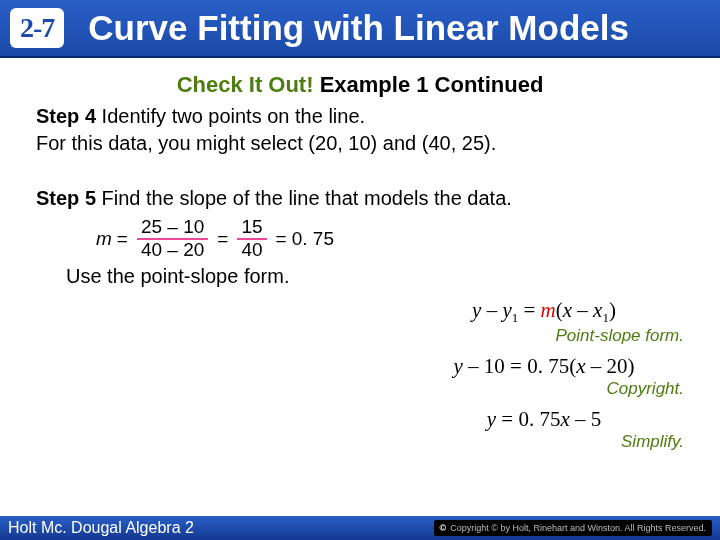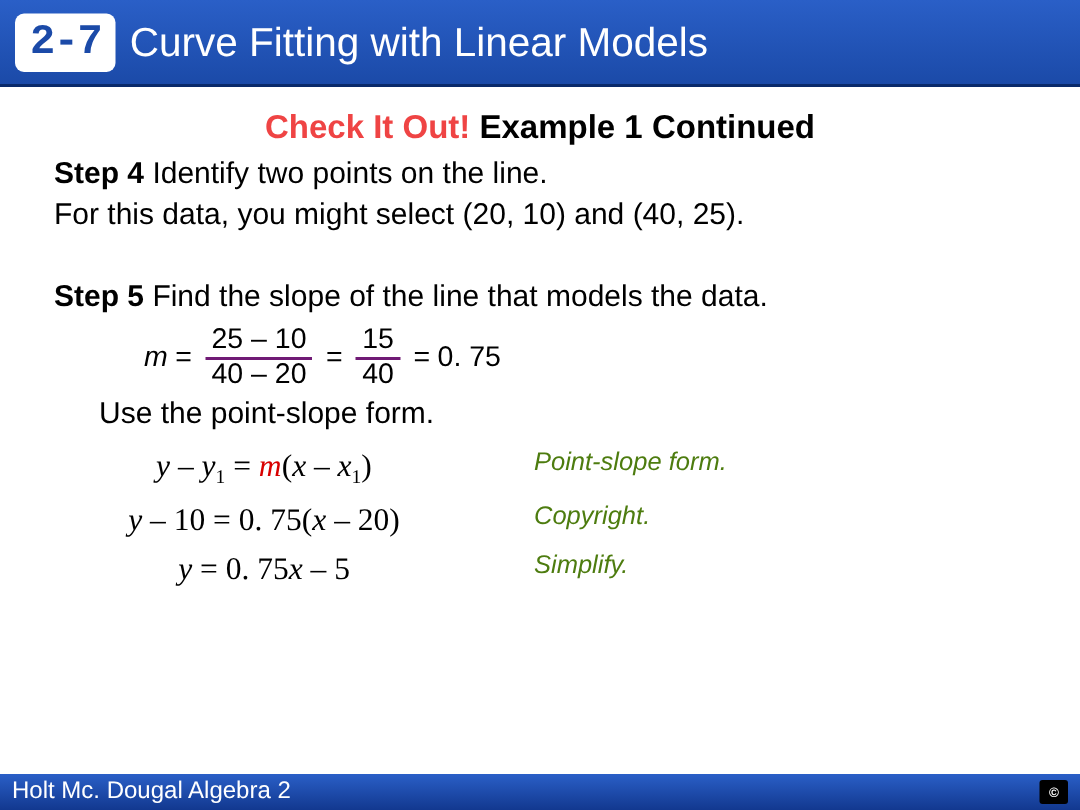--- a/index.html
+++ b/index.html
@@ -19,69 +19,70 @@
     border-bottom: 2px solid #0a2a6a;
   }
   .section-num-box {
     background: #fff;
     color: #1b4aa8;
     font-weight: bold;
     font-size: 28px;
     border-radius: 6px;
     padding: 4px 10px;
     margin-left: 10px;
-    font-family: Liberation Mono, monospace;
+    font-family: Liberation Serif, serif;
     letter-spacing: -1px;
   }
   .header-title {
     color: #fff;
-    font-weight: normal;
-    font-size: 27px;
-    margin-left: 9px;
+    font-weight: bold;
+    font-size: 35px;
+    margin-left: 24px;
     font-family: Arial, sans-serif;
   }
   .content {
     padding: 14px 36px 0 36px;
     font-size: 20px;
     color: #000;
   }
   .checkitout {
     text-align: center;
     font-weight: bold;
     font-size: 22px;
     margin-bottom: 6px;
   }
-  .checkitout .red { color: #ef4444; }
+  .checkitout .red { color: #4d7c0f; }
   .step-line { margin-bottom: 2px; line-height: 1.25; }
   .bold { font-weight: bold; }
   .step5 { margin-top: 30px; margin-bottom: 6px; }
   .frac-row {
     display: flex;
     align-items: center;
     font-family: Arial, sans-serif;
     margin-left: 60px;
     margin-top: 2px;
     margin-bottom: 4px;
     font-size: 19px;
   }
   .frac {
     display: inline-flex;
     flex-direction: column;
     align-items: center;
     margin: 0 4px;
   }
-  .frac .num { border-bottom: 2px solid #701a75; padding: 0 4px; line-height: 1.1; }
+  .frac .num { border-bottom: 2px solid #ec4899; padding: 0 4px; line-height: 1.1; }
   .frac .den { padding: 0 4px; line-height: 1.1; }
   .eq { margin: 0 5px; }
   .use-line { margin-left: 30px; margin-top: 2px; }
   .eq-block { margin-top: 10px; }
   .eq-row {
     display: flex;
-    align-items: flex-start;
+    align-items: flex-end;
     margin-bottom: 8px;
+    flex-direction: column;
   }
   .eq-left {
     width: 280px;
     text-align: center;
     font-style: italic;
     font-family: Georgia, 'Times New Roman', serif;
     font-size: 21px;
   }
   .eq-left .upright { font-style: normal; }
   .eq-left sub { font-size: 13px; font-style: normal; }
@@ -192,14 +193,15 @@
     </div>
   </div>
 
 
 </div>
 
 <div class="footer">
   <div class="footer-text">Holt Mc. Dougal Algebra 2</div>
   <div class="copyright">
     <span class="c">©</span>
+    <span>Copyright © by Holt, Rinehart and Winston. All Rights Reserved.</span>
   </div>
 </div>
 
 </body></html>

